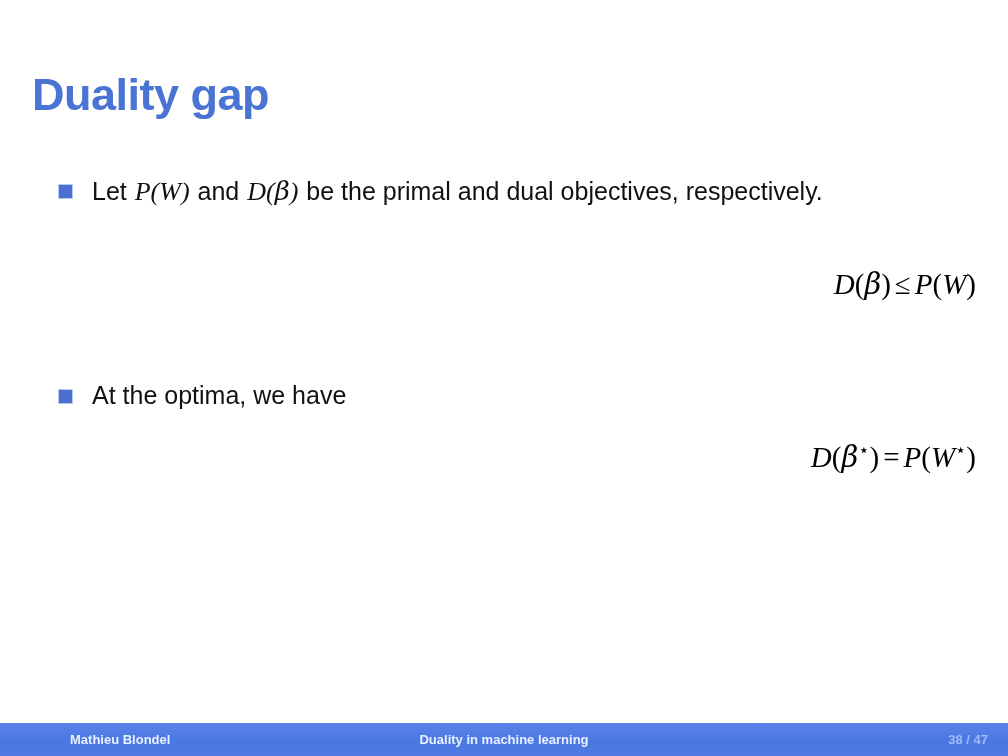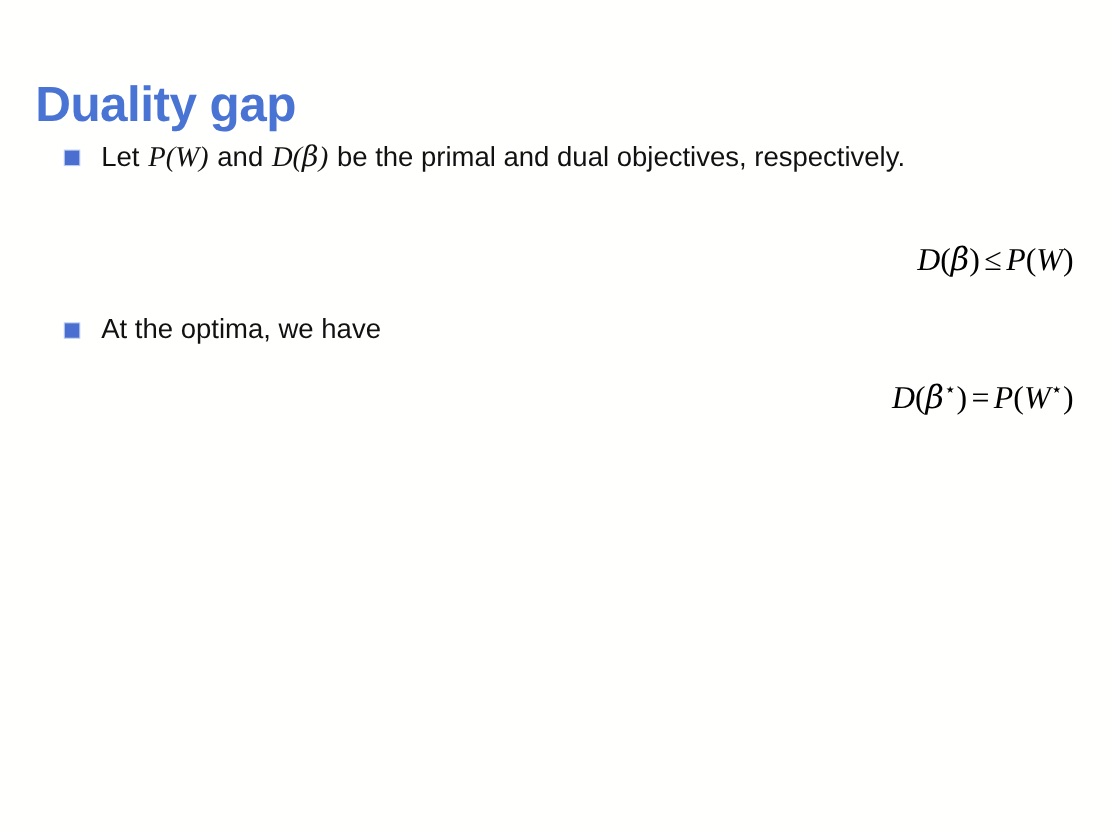--- a/index.html
+++ b/index.html
@@ -59,20 +59,21 @@
     left: 3px;
     top: 11px;
     width: 13px;
     height: 13px;
     background: #4a6fd0;
     box-shadow: 0 0 0 1px #b9cbee;
   }
 
   .bullet-text {
     display: block;
+    margin-top: 48px;
   }
 
   
   .gap-1 { height: 32px; }
   .gap-2 { height: 26px; }
   .gap-3 { height: 30px; }
   .gap-4 { height: 28px; }
   .gap-5 { height: 30px; }
 
   
@@ -189,14 +190,19 @@
 
     <div class="equation">
       <span class="eqwrap"><span class="mi">D</span><span class="mi-up">(</span><span class="greek">β</span><sup class="star">⋆</sup><span class="mi-up">)</span><span class="op">=</span><span class="mi">P</span><span class="mi-up">(</span><span class="mi">W</span><sup class="star">⋆</sup><span class="mi-up">)</span></span>
     </div>
 
     <div class="gap-5"></div>
 
 
   </div>
 
+  <div class="footer-bar">
+    <span class="footer-left">Mathieu Blondel</span>
+    <span class="footer-center">Duality in machine learning</span>
+    <span class="footer-right">38 / 47</span>
+  </div>
 
 </div>
 
 </body></html>

